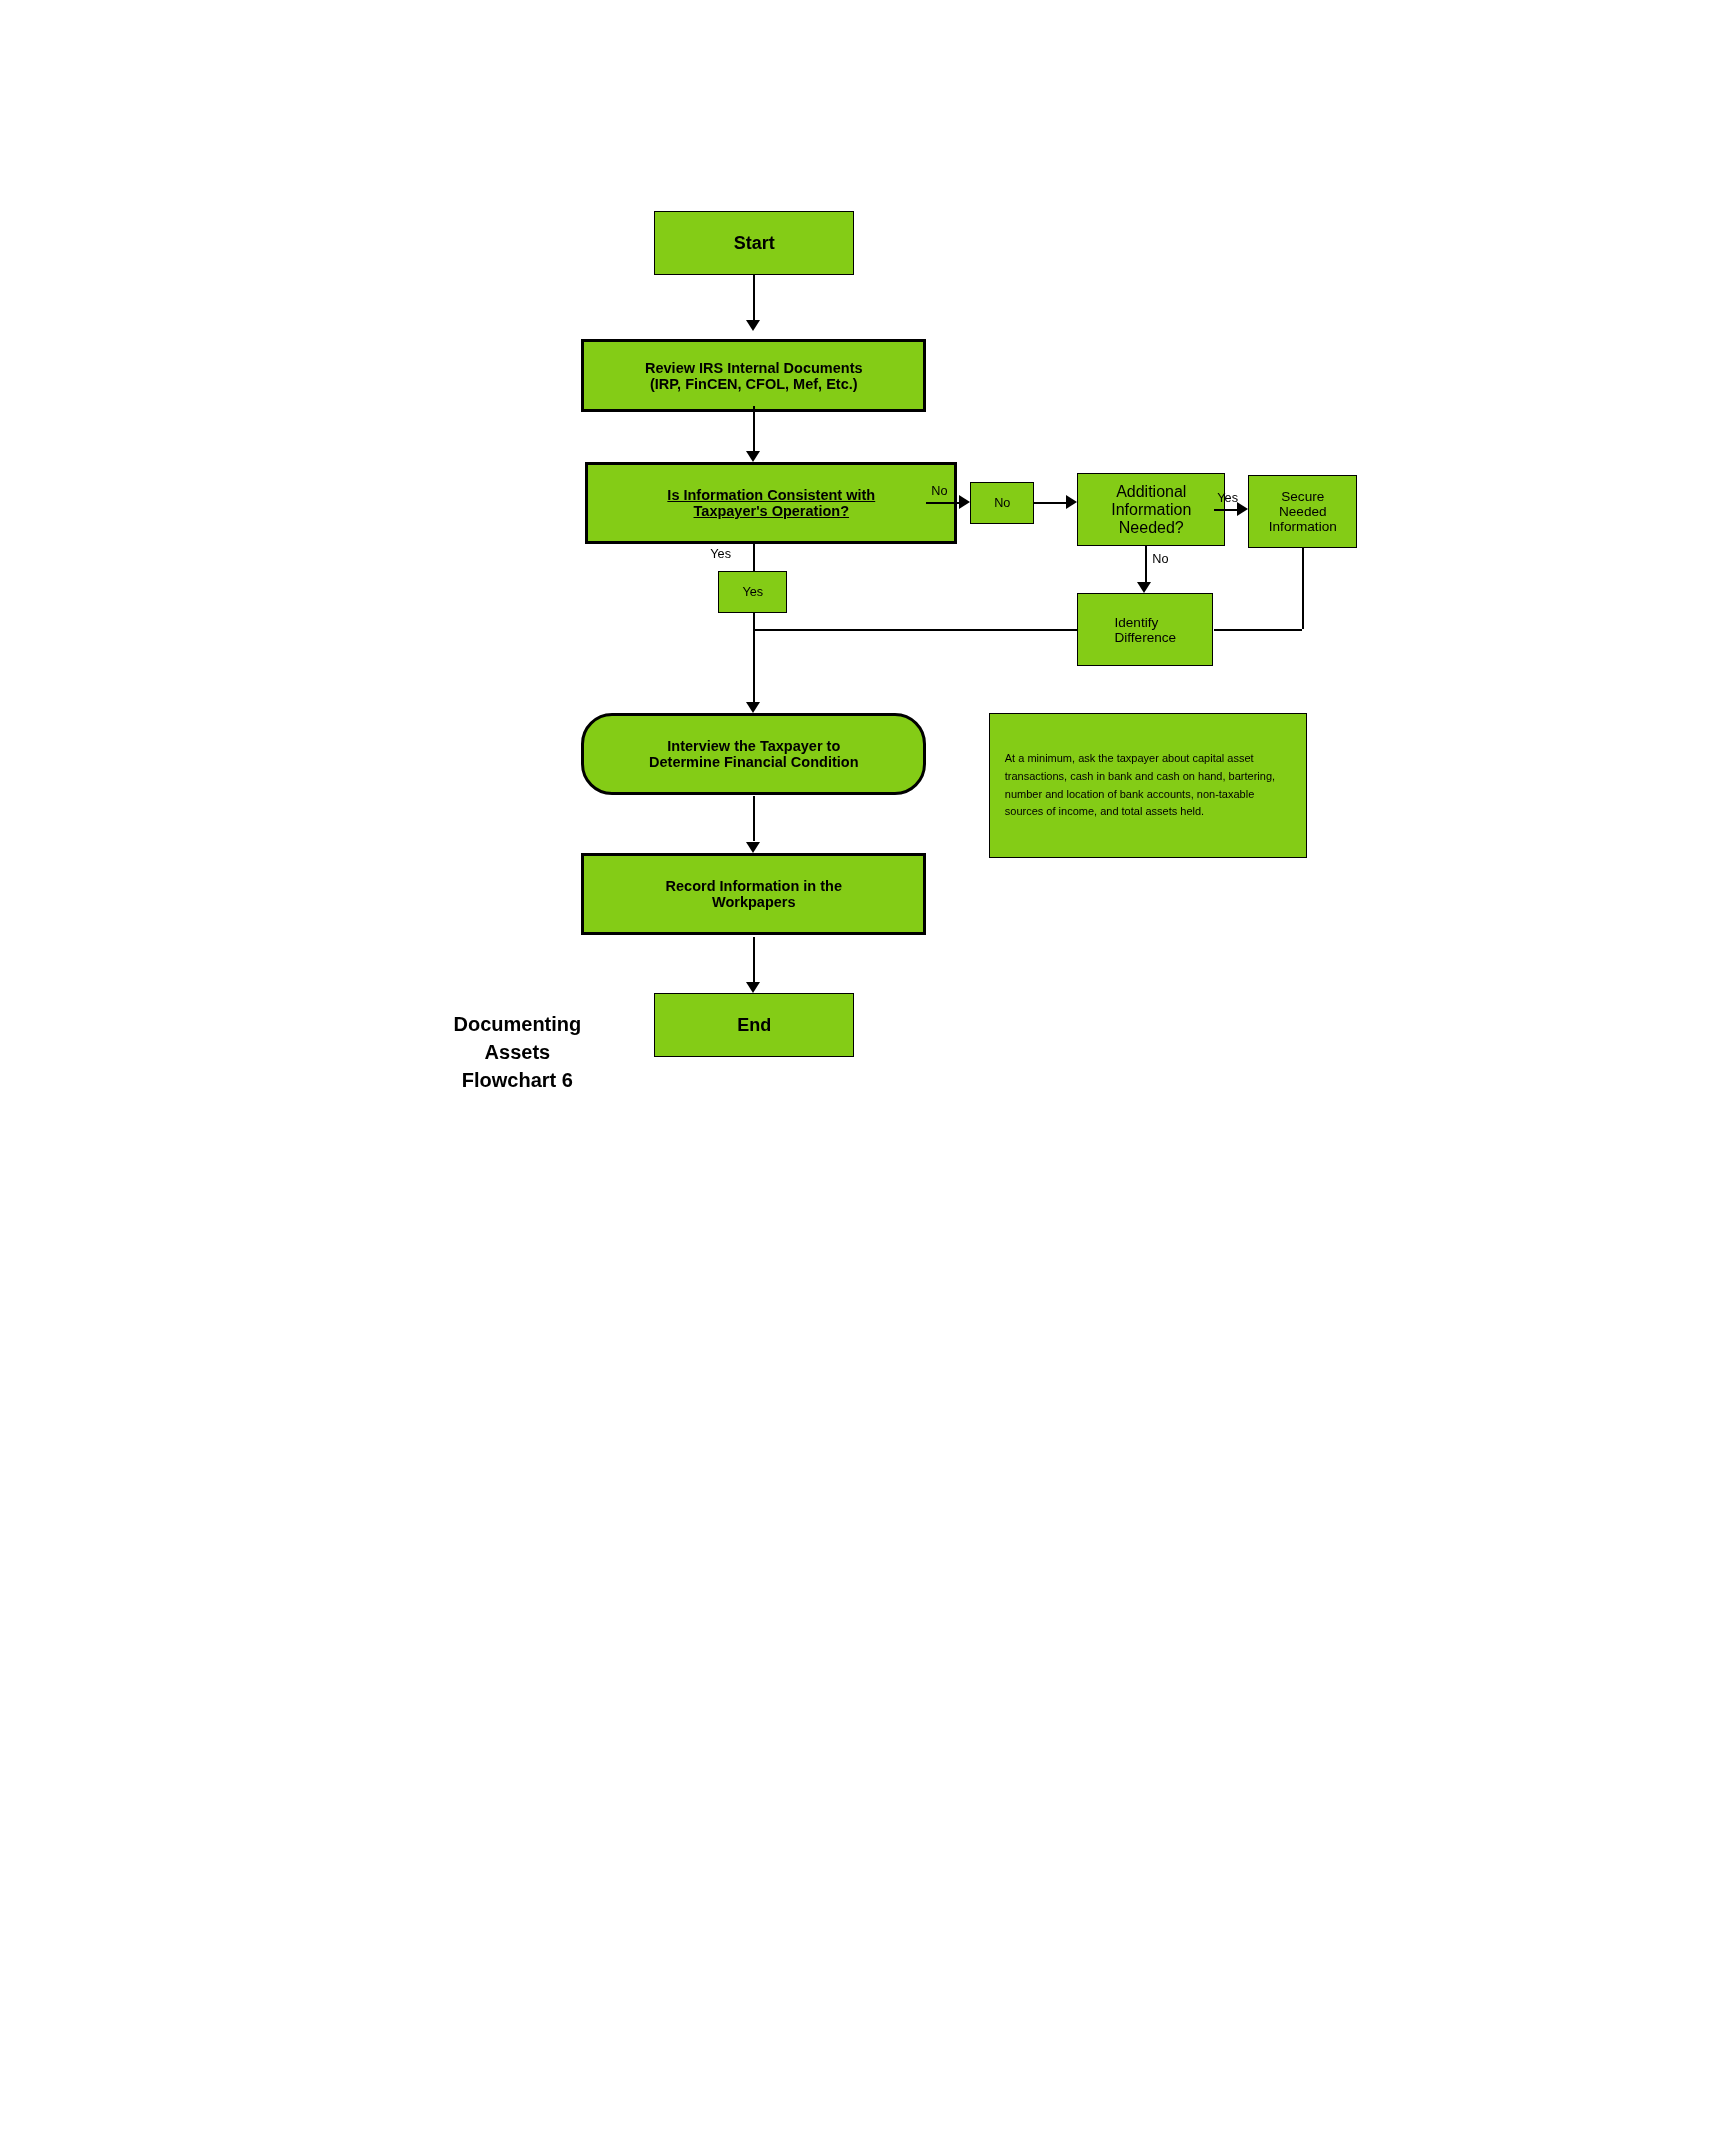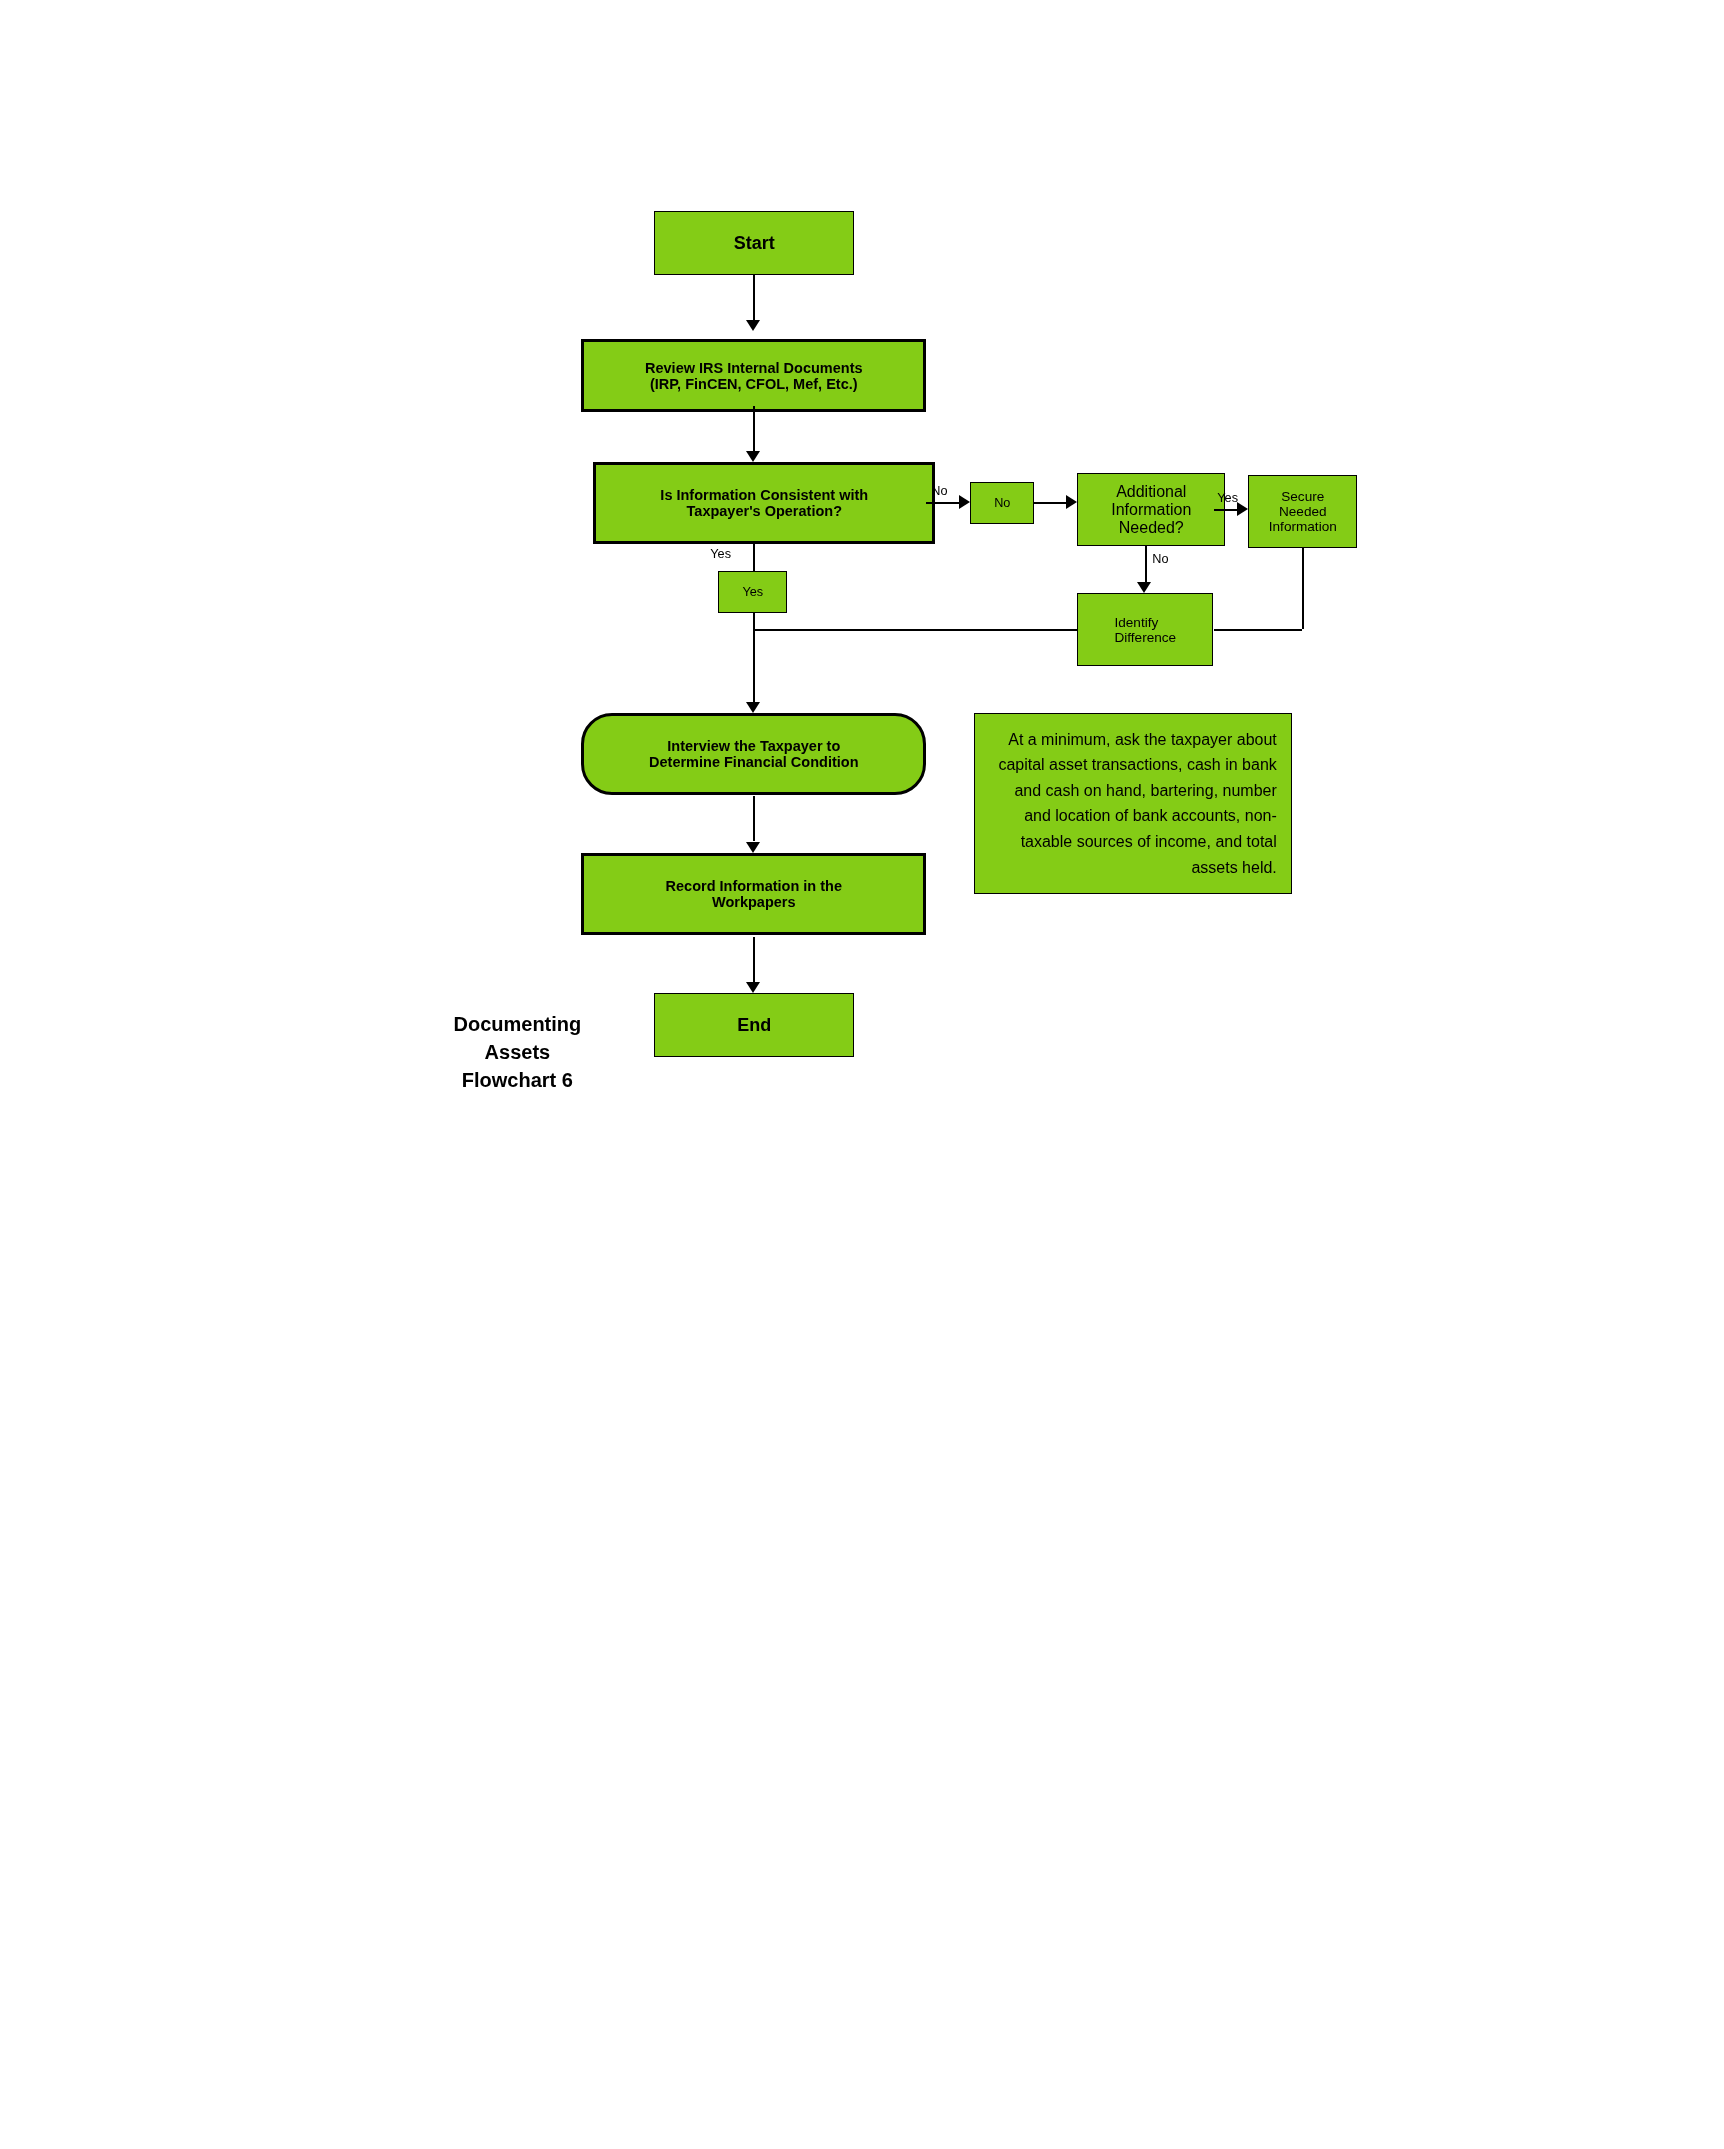--- a/index.html
+++ b/index.html
@@ -165,21 +165,21 @@
       <div class="abs arrow-down" style="left:165px; top:109px;"></div>
 
       <div class="abs box process bold-border" style="left:0px; top:128px; width:345px; min-height:73px; font-size:14.5px;">
         <span style="white-space:pre-line;">Review IRS Internal Documents
 (IRP, FinCEN, CFOL, Mef, Etc.)</span>
       </div>
 
       <div class="abs vline" style="left:172px; top:195px; height:45px;"></div>
       <div class="abs arrow-down" style="left:165px; top:240px;"></div>
 
-      <div class="abs box process bold-border" style="left:12px; top:251px; width:342px; min-height:82px; font-size:14.5px;">
+      <div class="abs box process bold-border" style="left:4px; top:251px; width:372px; min-height:82px; font-size:14.5px;text-decoration:underline;">
         <span style="white-space:pre-line;">Is Information Consistent with
 Taxpayer's Operation?</span>
       </div>
 
       <div class="abs hline" style="left:345px; top:291px; width:36px;"></div>
 
       <div class="abs" style="left:350px; top:273px; font-size:12.7px;">
         <span>No</span>
       </div>
 
@@ -239,21 +239,21 @@
       <div class="abs hline" style="left:172px; top:418px; width:325px;"></div>
 
       <div class="abs vline" style="left:172px; top:418px; height:73px;"></div>
       <div class="abs arrow-down" style="left:165px; top:491px;"></div>
 
       <div class="abs box process bold-border" style="left:0px; top:502px; width:345px; min-height:82px; font-size:14.5px;border-radius:31px;">
         <span style="white-space:pre-line;">Interview the Taxpayer to
 Determine Financial Condition</span>
       </div>
 
-      <div class="abs box note" style="left:393px; top:502px; width:318px; min-height:145px; font-size:16px; border-width:0.9px;text-align:right;">
+      <div class="abs box note" style="left:408px; top:502px; width:318px; min-height:145px; font-size:11px; border-width:0.9px;">
         <span style="line-height:1.6;">At a minimum, ask the taxpayer about capital asset transactions, cash in bank and cash on hand, bartering, number and location of bank accounts, non-taxable sources of income, and total assets held.</span>
       </div>
 
       <div class="abs vline" style="left:172px; top:585px; height:45px;"></div>
       <div class="abs arrow-down" style="left:165px; top:631px;"></div>
 
       <div class="abs box process bold-border" style="left:0px; top:642px; width:345px; min-height:82px; font-size:14.5px;">
         <span style="white-space:pre-line;">Record Information in the
 Workpapers</span>
       </div>

